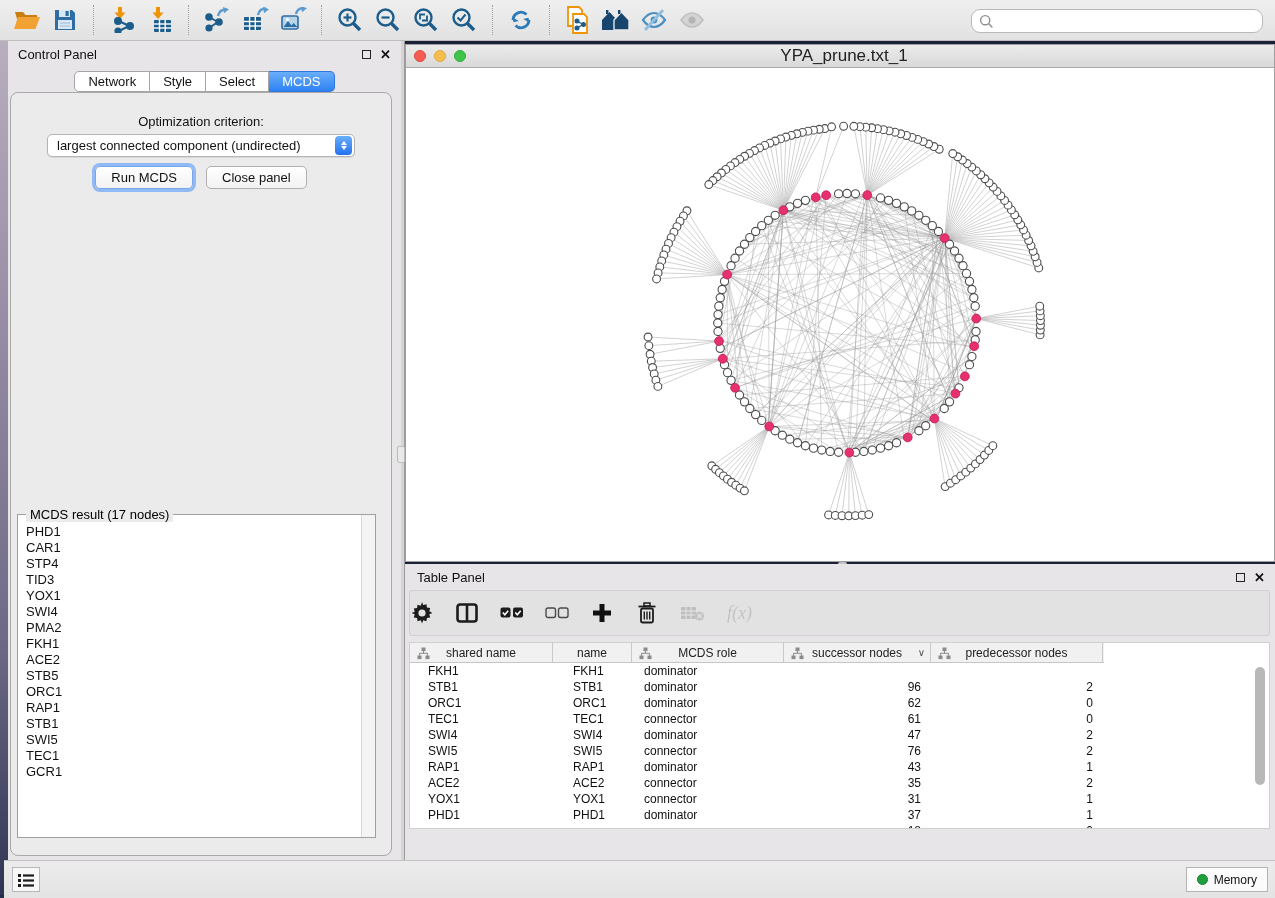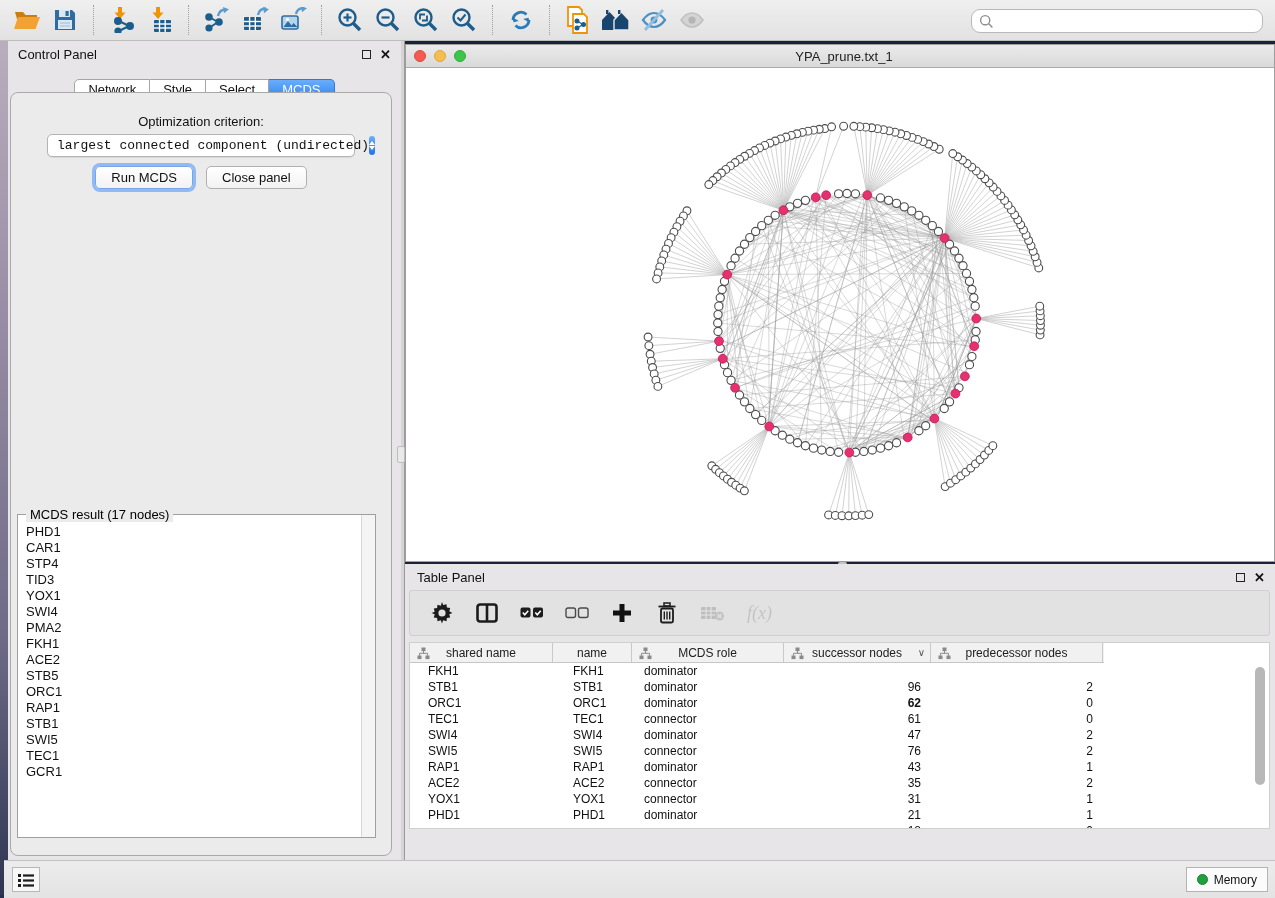--- a/index.html
+++ b/index.html
@@ -29,32 +29,32 @@
   
   .panel-titlebar { height:26px; display:flex; align-items:center; padding:0 10px; }
   .panel-title { font-size:13px; color:#111; }
   .pt-icons { margin-left:auto; display:flex; align-items:center; gap:9px; }
   .float-ico { width:9px; height:9px; border:1.6px solid #222; display:inline-block; }
   .close-ico { font-size:13px; font-weight:bold; color:#111; line-height:9px; }
 
   
   #control-panel { position:absolute; left:8px; top:41px; width:393px; height:819px;
     background:#e7e5e7; }
-  #cp-tabs { position:absolute; left:0; top:38px; width:100%; display:flex; justify-content:center; }
+  #cp-tabs { position:absolute; left:0; top:30px; width:100%; display:flex; justify-content:center; }
   .seg-tab { height:21px; font-size:13px; color:#111; background:#fff; border:1px solid #a5a5a5;
     border-left:none; display:flex; align-items:center; padding:0 13px; position:relative; }
   .seg-tab:first-child { border-left:1px solid #a5a5a5; border-radius:5px 0 0 5px; }
   .seg-tab:last-child { border-radius:0 5px 5px 0; }
   .seg-tab.active { background:linear-gradient(#6aaefb,#2e82f3); border-color:#2e78dc; color:#fff; }
   #cp-content { position:absolute; left:2px; right:9px; top:51px; bottom:4px;
     background:#ebebeb; border:1px solid #a9a9a9; border-radius:8px; }
   #opt-label { margin-top:21px; text-align:center; font-size:13px; color:#111; }
   #criterion-select { position:absolute; left:36px; right:36px; top:41px; height:23px; background:#fff;
     border:1px solid #b4b4b4; border-radius:5px; display:flex; align-items:center;
-    box-shadow:0 1px 1px rgba(0,0,0,.08);font-family:Liberation Mono, monospace; }
+    box-shadow:0 1px 1px rgba(0,0,0,.08); }
   #criterion-select .sel-text { flex:1; font-size:13px; color:#111; padding-left:9px; white-space:nowrap; }
   .stepper { width:17px; height:19px; margin-right:2px; border-radius:4px;
     background:linear-gradient(#6aaefb,#2471ee); display:flex; flex-direction:column;
     align-items:center; justify-content:center; gap:1px; }
   .stepper i { width:0; height:0; border-left:3.5px solid transparent; border-right:3.5px solid transparent; }
   .stepper .up { border-bottom:4px solid #fff; }
   .stepper .dn { border-top:4px solid #fff; }
   #cp-buttons { position:absolute; left:0; width:100%; top:73px; display:flex; justify-content:center; gap:13px; }
   .mac-btn { height:23px; background:linear-gradient(#ffffff,#f2f2f2); border:1px solid #b0b0b0;
     border-radius:5px; font-size:13px; color:#111; padding:0 15px;
@@ -81,28 +81,28 @@
   
   #network-window { position:absolute; left:405px; top:44px; width:870px; height:518px;
     border:1px solid #9f9f9f; background:#fff; }
   #net-titlebar { position:absolute; left:0; top:0; right:0; height:23px;
     background:linear-gradient(#ebebeb,#d9d9d9); border-bottom:1px solid #ababab;
     display:flex; align-items:center; }
   .tl { width:12px; height:12px; border-radius:50%; margin-left:8px; }
   .tl.red { background:#f45c51; border:1px solid #dd4a42; }
   .tl.yellow { background:#f6bd4f; border:1px solid #dfa73b; }
   .tl.green { background:#3ec549; border:1px solid #2fae3e; }
-  #net-title { position:absolute; left:0; right:0; text-align:center; font-size:13px; color:#222;padding-left:8px; }
+  #net-title { position:absolute; left:0; right:0; text-align:center; font-size:17px; color:#222;padding-left:8px; }
   #net-canvas { position:absolute; left:0; right:0; top:23px; bottom:0; background:#fff; }
   #net-canvas svg { display:block; width:100%; height:100%; }
 
   
   #table-panel { position:absolute; left:405px; top:564px; width:870px; height:296px; background:#e7e5e7; }
   #tp-toolbar { position:absolute; left:4px; right:5px; top:26px; height:46px; background:#e2e2e2;
-    border:1px solid #cfcfcf; border-radius:3px; display:flex; align-items:center; gap:21px; padding-left:20px; }
+    border:1px solid #cfcfcf; border-radius:3px; display:flex; align-items:center; gap:21px; }
   .tp-ico { display:flex; align-items:center; justify-content:center; min-width:24px; height:28px; }
   #tp-table { position:absolute; left:4px; right:5px; top:78px; height:187px; background:#fff;
     border:1px solid #cfcfcf; overflow:hidden; }
   #tp-head { display:flex; height:20px; border-bottom:1px solid #c6c6c6; background:#f1f1f1; width:694px; }
   .th { position:relative; border-right:1px solid #c9c9c9; display:flex; align-items:center;
     justify-content:center; font-size:12px; color:#222; }
   .th .hier { position:absolute; left:7px; top:4px; }
   .th .sort { position:absolute; right:5px; font-size:10px; color:#555; }
   .tr { display:flex; height:16px; align-items:center; }
   .td { font-size:12px; color:#111; white-space:nowrap; }
@@ -1059,21 +1059,21 @@
             <div class="td" style="width: 143px; padding-left: 18px;">FKH1</div>
             <div class="td" style="width: 79px; padding-left: 20px;">FKH1</div>
             <div class="td" style="width: 152px; padding-left: 12px;">dominator</div>
             <div class="td num" style="width: 147px; padding-right: 10px;">96</div>
             <div class="td num" style="width: 172px; padding-right: 10px;">2</div>
           </div>
           <div class="tr">
             <div class="td" style="width: 143px; padding-left: 18px;">STB1</div>
             <div class="td" style="width: 79px; padding-left: 20px;">STB1</div>
             <div class="td" style="width: 152px; padding-left: 12px;">dominator</div>
-            <div class="td num" style="width: 147px; padding-right: 10px; font-weight: bold;">62</div>
+            <div class="td num" style="width: 147px; padding-right: 10px;">62</div>
             <div class="td num" style="width: 172px; padding-right: 10px;">0</div>
           </div>
           <div class="tr">
             <div class="td" style="width: 143px; padding-left: 18px;">ORC1</div>
             <div class="td" style="width: 79px; padding-left: 20px;">ORC1</div>
             <div class="td" style="width: 152px; padding-left: 12px;">dominator</div>
             <div class="td num" style="width: 147px; padding-right: 10px;">61</div>
             <div class="td num" style="width: 172px; padding-right: 10px;">0</div>
           </div>
           <div class="tr">
@@ -1108,21 +1108,21 @@
             <div class="td" style="width: 143px; padding-left: 18px;">ACE2</div>
             <div class="td" style="width: 79px; padding-left: 20px;">ACE2</div>
             <div class="td" style="width: 152px; padding-left: 12px;">connector</div>
             <div class="td num" style="width: 147px; padding-right: 10px;">31</div>
             <div class="td num" style="width: 172px; padding-right: 10px;">1</div>
           </div>
           <div class="tr">
             <div class="td" style="width: 143px; padding-left: 18px;">YOX1</div>
             <div class="td" style="width: 79px; padding-left: 20px;">YOX1</div>
             <div class="td" style="width: 152px; padding-left: 12px;">connector</div>
-            <div class="td num" style="width: 147px; padding-right: 10px;">21</div>
+            <div class="td num" style="width: 147px; padding-right: 10px;">37</div>
             <div class="td num" style="width: 172px; padding-right: 10px;">1</div>
           </div>
           <div class="tr">
             <div class="td" style="width: 143px; padding-left: 18px;">PHD1</div>
             <div class="td" style="width: 79px; padding-left: 20px;">PHD1</div>
             <div class="td" style="width: 152px; padding-left: 12px;">dominator</div>
             <div class="td num" style="width: 147px; padding-right: 10px;">18</div>
             <div class="td num" style="width: 172px; padding-right: 10px;">0</div>
           </div>
         </div>

